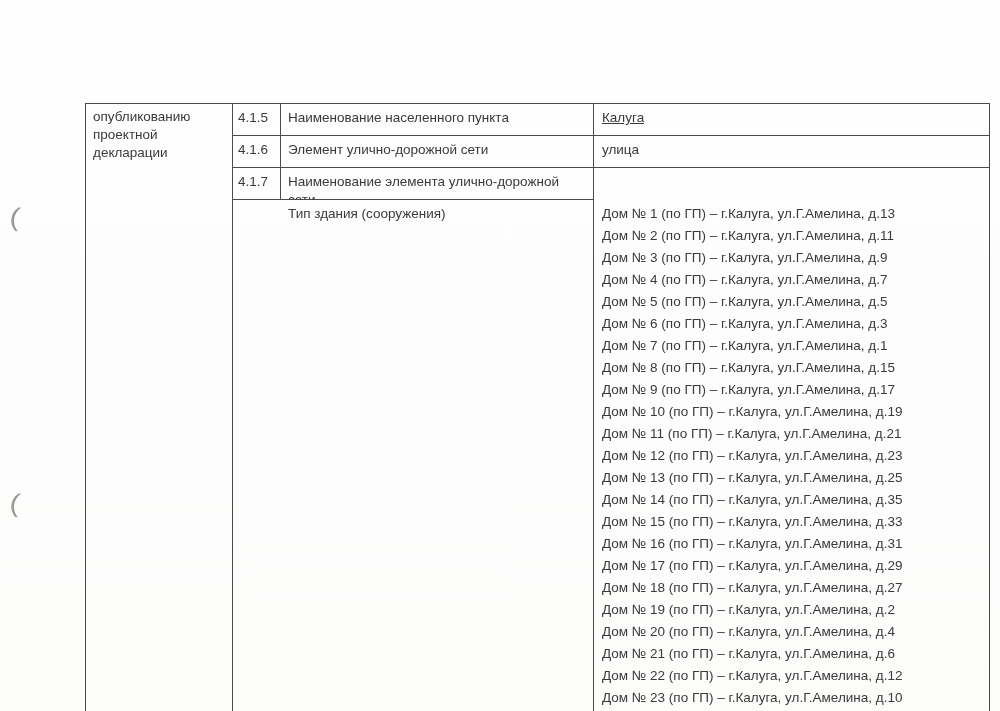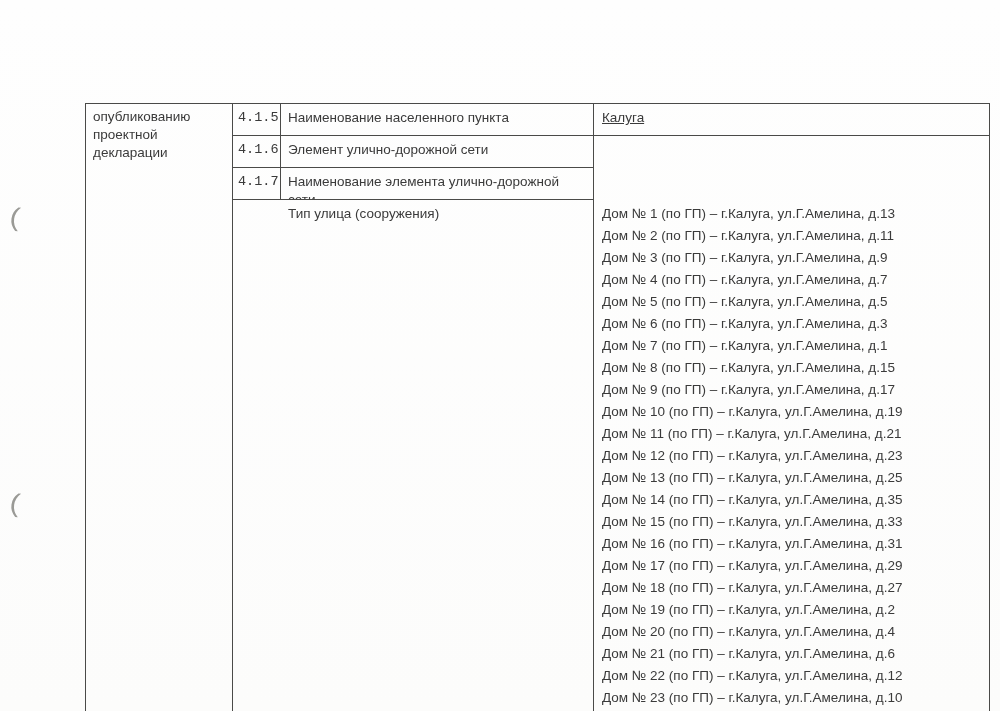--- a/index.html
+++ b/index.html
@@ -44,21 +44,21 @@
   }
   .b-right  { border-right: 1px solid #4a4a48; }
   .b-bottom { border-bottom: 1px solid #4a4a48; }
 
   .note-cell {
     grid-column: 1;
     grid-row: 1 / 5;
     padding-top: 4px;
   }
 
-  .num-cell   { padding-left: 5px; font-family: Liberation Mono, monospace; }
+  .num-cell   { padding-left: 5px; }
   .value-cell { padding-left: 8px; }
 
   .house-list {
     white-space: pre-line;
     line-height: 22px;
     padding-top: 3px;
   }
 
   .scan-artifact {
     position: absolute;
@@ -94,30 +94,33 @@
     <div class="cell value-cell b-bottom" style="grid-column:4;grid-row:1;text-decoration:underline;">
       <span>Калуга</span>
     </div>
 
     <div class="cell num-cell b-right b-bottom" style="grid-column:2;grid-row:2;">
       <span>4.1.6</span>
     </div>
     <div class="cell b-right b-bottom" style="grid-column:3;grid-row:2;">
       <span>Элемент улично-дорожной сети</span>
     </div>
+    <div class="cell value-cell b-bottom" style="grid-column:4;grid-row:2;">
+      <span>улица</span>
+    </div>
 
     <div class="cell num-cell b-right b-bottom" style="grid-column:2;grid-row:3;">
       <span>4.1.7</span>
     </div>
     <div class="cell b-right b-bottom" style="grid-column:3;grid-row:3;">
       <span>Наименование элемента улично-дорожной сети</span>
     </div>
 
     <div class="cell b-right" style="grid-column:3;grid-row:4;">
-      <span>Тип улица (сооружения)</span>
+      <span>Тип здания (сооружения)</span>
     </div>
     <div class="cell value-cell house-list" style="grid-column:4;grid-row:4;">Дом № 1 (по ГП) – г.Калуга, ул.Г.Амелина, д.13
 Дом № 2 (по ГП) – г.Калуга, ул.Г.Амелина, д.11
 Дом № 3 (по ГП) – г.Калуга, ул.Г.Амелина, д.9
 Дом № 4 (по ГП) – г.Калуга, ул.Г.Амелина, д.7
 Дом № 5 (по ГП) – г.Калуга, ул.Г.Амелина, д.5
 Дом № 6 (по ГП) – г.Калуга, ул.Г.Амелина, д.3
 Дом № 7 (по ГП) – г.Калуга, ул.Г.Амелина, д.1
 Дом № 8 (по ГП) – г.Калуга, ул.Г.Амелина, д.15
 Дом № 9 (по ГП) – г.Калуга, ул.Г.Амелина, д.17

